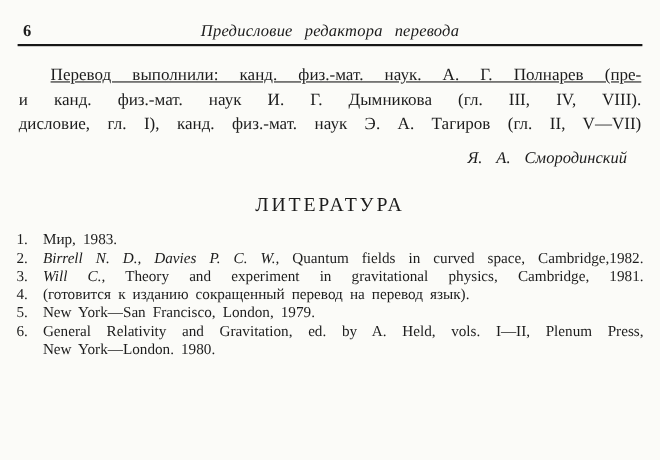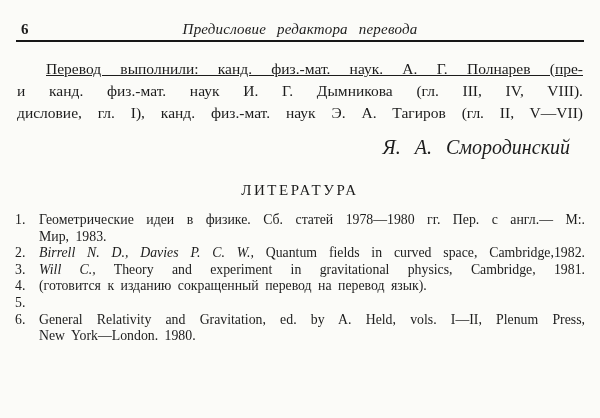--- a/index.html
+++ b/index.html
@@ -30,29 +30,29 @@
   
   .preface { margin: 16px 17px 0 17px; font-size: 15.5px; line-height: 22px; }
   .pline { text-align: justify; text-align-last: justify; }
   .pline.indent { text-indent: 29px; text-decoration: underline; }
 
   
   .signature {
     margin: 12px 30px 0 0;
     text-align: right;
     font-style: italic;
-    font-size: 20px;
+    font-size: 15px;
     word-spacing: 9px;
   }
 
   
   .lit-heading {
     margin: 23px 0 0 0;
     text-align: center;
-    font-size: 15px;
+    font-size: 18px;
     font-weight: 400;
     letter-spacing: 2.5px;
   }
   .lit-list { margin: 13px 15px 0 15px; padding: 0; list-style: none; font-size: 13.8px; line-height: 16.6px; }
   .item { display: flex; }
   .num { flex: none; width: 18px; margin-right: 6px; text-align: left; }
   .body { flex: 1; min-width: 0; }
   .l1 { text-align: justify; text-align-last: justify; }
   .l1 i { font-style: italic; }
   .l2 { text-align: left; word-spacing: 3px; }
@@ -76,21 +76,20 @@
 
   <div class="signature">Я. А. Смородинский</div>
 
   <h2 class="lit-heading">ЛИТЕРАТУРА</h2>
 
   <ol class="lit-list">
 
     <li class="item">
       <span class="num">1.</span>
       <div class="body">
-        <div class="l1"><i></i> <span>Геометрические идеи в физике. Сб. статей 1978—1980 гг. Пер. с англ.— М:.</span></div>
         <div class="l2">Мир, 1983.</div>
       </div>
     </li>
 
     <li class="item">
       <span class="num">2.</span>
       <div class="body">
         <div class="l1"><i>Birrell N. D., Davies P. C. W.,</i> <span>Quantum fields in curved space, Cambridge,1982.</span></div>
         <div class="l2"></div>
       </div>
@@ -107,20 +106,21 @@
     <li class="item">
       <span class="num">4.</span>
       <div class="body">
         <div class="l2">(готовится к изданию сокращенный перевод на перевод язык).</div>
       </div>
     </li>
 
     <li class="item">
       <span class="num">5.</span>
       <div class="body">
+        <div class="l2">New York—San Francisco, London, 1979.</div>
       </div>
     </li>
 
     <li class="item">
       <span class="num">6.</span>
       <div class="body">
         <div class="l1"><i></i> <span>General Relativity and Gravitation, ed. by A. Held, vols. I—II, Plenum Press,</span></div>
         <div class="l2">New York—London. 1980.</div>
       </div>
     </li>

